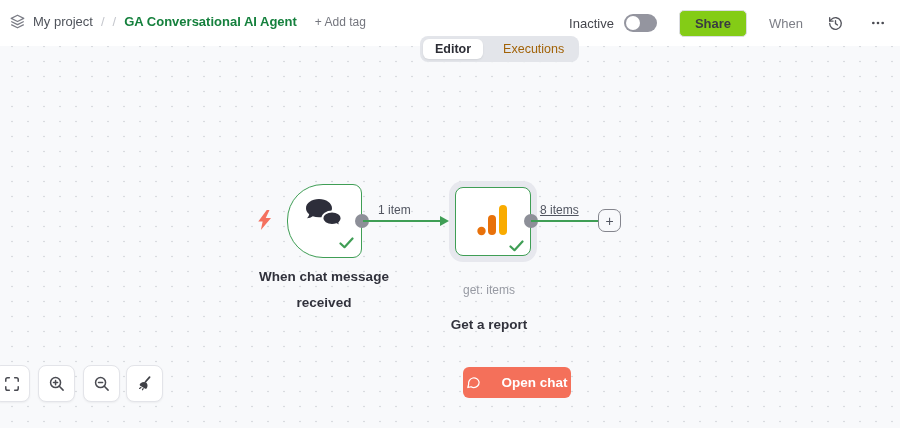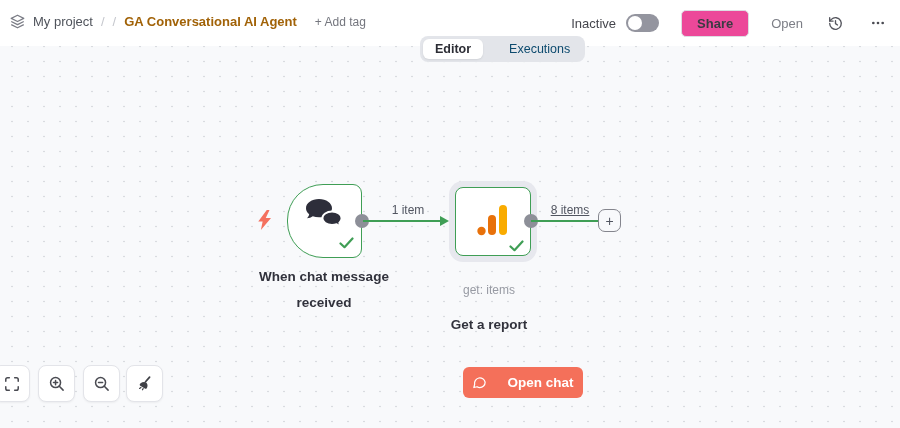--- a/index.html
+++ b/index.html
@@ -6,75 +6,75 @@
   html,body { width:900px; height:428px; overflow:hidden;
     font-family:"Liberation Sans","DejaVu Sans",sans-serif;
     background:#ffffff; }
   .page { position:relative; width:900px; height:428px; }
 
   
   .header { position:absolute; left:0; top:0; width:900px; height:46px; background:#ffffff; z-index:2; }
   .breadcrumb { position:absolute; left:10px; top:14px; display:flex; align-items:center; gap:8px; font-size:13px; }
   .crumb { color:#4f535b; }
   .crumb-sep { color:#c4c6cc; font-size:13px; }
-  .crumb-workflow { color:#a16207; font-weight:600; }
+  .crumb-workflow { color:#15803d; font-weight:600; }
   .add-tag { color:#74767e; font-size:12px; font-weight:500; margin-left:10px; cursor:pointer; }
   .header-right { position:absolute; right:12px; top:0; height:46px; display:flex; align-items:center; gap:22px; }
   .activation { display:flex; align-items:center; gap:10px; }
   .activation-label { font-size:13px; color:#45464d;text-align:right; }
   .toggle { width:33px; height:18px; border-radius:9px; background:#94959f; position:relative; cursor:pointer; }
   .toggle-knob { position:absolute; left:2px; top:2px; width:14px; height:14px; border-radius:50%; background:#ffffff; }
-  .share-btn { background:#ec4899; border:1px solid #dcdde2; border-radius:5px; padding:5px 15px;
+  .share-btn { background:#84cc16; border:1px solid #dcdde2; border-radius:5px; padding:5px 15px;
     font-size:13px; font-weight:600; color:#3a3b42; cursor:pointer;
     font-family:"Liberation Sans","DejaVu Sans",sans-serif; }
   .saved-label { font-size:13px; color:#7c7e86; }
   .icon-btn { background:none; border:none; cursor:pointer; display:flex; align-items:center; padding:2px; }
 
   
   .canvas-bg { position:absolute; left:0; top:46px; width:900px; height:382px;
     background-color:#f8f9fb;
     background-image:radial-gradient(#d9dbe0 1px, transparent 1.2px);
     background-size:16px 15px; background-position:4px 8px; z-index:1; }
   .stage { position:absolute; inset:0; z-index:3; }
 
   
   .tabbar { position:absolute; left:420px; top:36px; height:26px; background:#e3e5ea;
-    border-radius:8px; display:flex; align-items:center; padding:3px; gap:14px; }
-  .tab { font-size:12.5px; color:#0c4a6e; padding:3px 12px; border-radius:6px; cursor:pointer; white-space:nowrap; }
+    border-radius:8px; display:flex; align-items:center; padding:3px; gap:8px; }
+  .tab { font-size:12.5px; color:#a16207; padding:3px 12px; border-radius:6px; cursor:pointer; white-space:nowrap; }
   .tab.active { background:#ffffff; color:#2c2d35; font-weight:600; box-shadow:0 1px 2px rgba(0,0,0,.08); }
 
   
   .bolt { position:absolute; left:257px; top:210px; }
   .node1 { position:absolute; left:287px; top:184px; width:75px; height:74px; background:#ffffff;
     border:1.7px solid #3f9e55; border-radius:36px 9px 9px 36px; cursor:pointer; }
   .node2-glow { position:absolute; left:449px; top:181px; width:88px; height:81px; background:#e7e8ee;
     border-radius:14px; cursor:pointer; }
   .node2 { position:absolute; left:6px; top:6px; width:76px; height:69px; background:#ffffff;
     border:1.7px solid #3f9e55; border-radius:8px; }
   .node-icon { position:absolute; display:flex; align-items:center; justify-content:center; }
   .check { position:absolute; }
   .out-dot { position:absolute; width:14px; height:14px; border-radius:50%; background:#8d8f98; }
   .in-rect { position:absolute; width:7px; height:17px; background:#6f7077; border-radius:1.5px; }
   .wire { position:absolute; height:2px; background:#3f9e55; }
   .wire-arrow { position:absolute; width:0; height:0; border-top:5.5px solid transparent;
     border-bottom:5.5px solid transparent; border-left:9px solid #3f9e55; }
-  .wire-label { position:absolute; font-size:12px; color:#515560; text-align:center; }
+  .wire-label { position:absolute; font-size:12px; color:#515560; text-align:left; }
   .plus-btn { position:absolute; left:598px; top:209px; width:23px; height:23px; border-radius:7px;
     border:1.6px solid #84858d; background:#f8f9fb; color:#515560; font-size:14px; line-height:18px;
     text-align:center; cursor:pointer; font-family:"Liberation Sans","DejaVu Sans",sans-serif; padding:0; }
   .node-title { position:absolute; font-size:13.5px; line-height:26px; font-weight:600; color:#31323c; text-align:center; }
   .node-subtitle { position:absolute; font-size:12px; color:#979aa3; text-align:center; }
 
   
   .ctl-btn { position:absolute; top:365px; width:37px; height:37px; background:#ffffff;
     border:1px solid #e3e4e9; border-radius:8px; box-shadow:0 1px 2px rgba(0,0,0,.05);
     display:flex; align-items:center; justify-content:center; cursor:pointer; padding:0; }
 
   
-  .open-chat { position:absolute; left:463px; top:367px; width:120px; height:31px; background:#f4705a;
+  .open-chat { position:absolute; left:463px; top:367px; width:108px; height:31px; background:#f4705a;
     border:none; border-radius:6px; color:#ffffff; font-size:13.5px; font-weight:600; cursor:pointer;
     display:flex; align-items:center; justify-content:center; gap:20px;
     font-family:"Liberation Sans","DejaVu Sans",sans-serif; }
 </style>
 </head>
 <body>
 
 <div class="page">
 
   <div class="header">
@@ -94,21 +94,21 @@
     </div>
 
     <div class="header-right">
       <div class="activation">
         <span class="activation-label">Inactive</span>
         <div class="toggle">
           <div class="toggle-knob"></div>
         </div>
       </div>
       <button class="share-btn">Share</button>
-      <span class="saved-label">Open</span>
+      <span class="saved-label">When</span>
       <button class="icon-btn">
         <span style="display:flex">
           <svg width="17" height="17" viewBox="0 0 24 24" fill="none" stroke="#55565e" stroke-width="1.9" stroke-linecap="round" stroke-linejoin="round">
             <path d="M3.8 12a8.2 8.2 0 1 0 2.4-5.8L3.8 8.6"></path>
             <path d="M3.8 3.8v4.8h4.8"></path>
             <path d="M12 8v4.2l2.8 1.9"></path>
           </svg>
         </span>
       </button>
       <button class="icon-btn">

